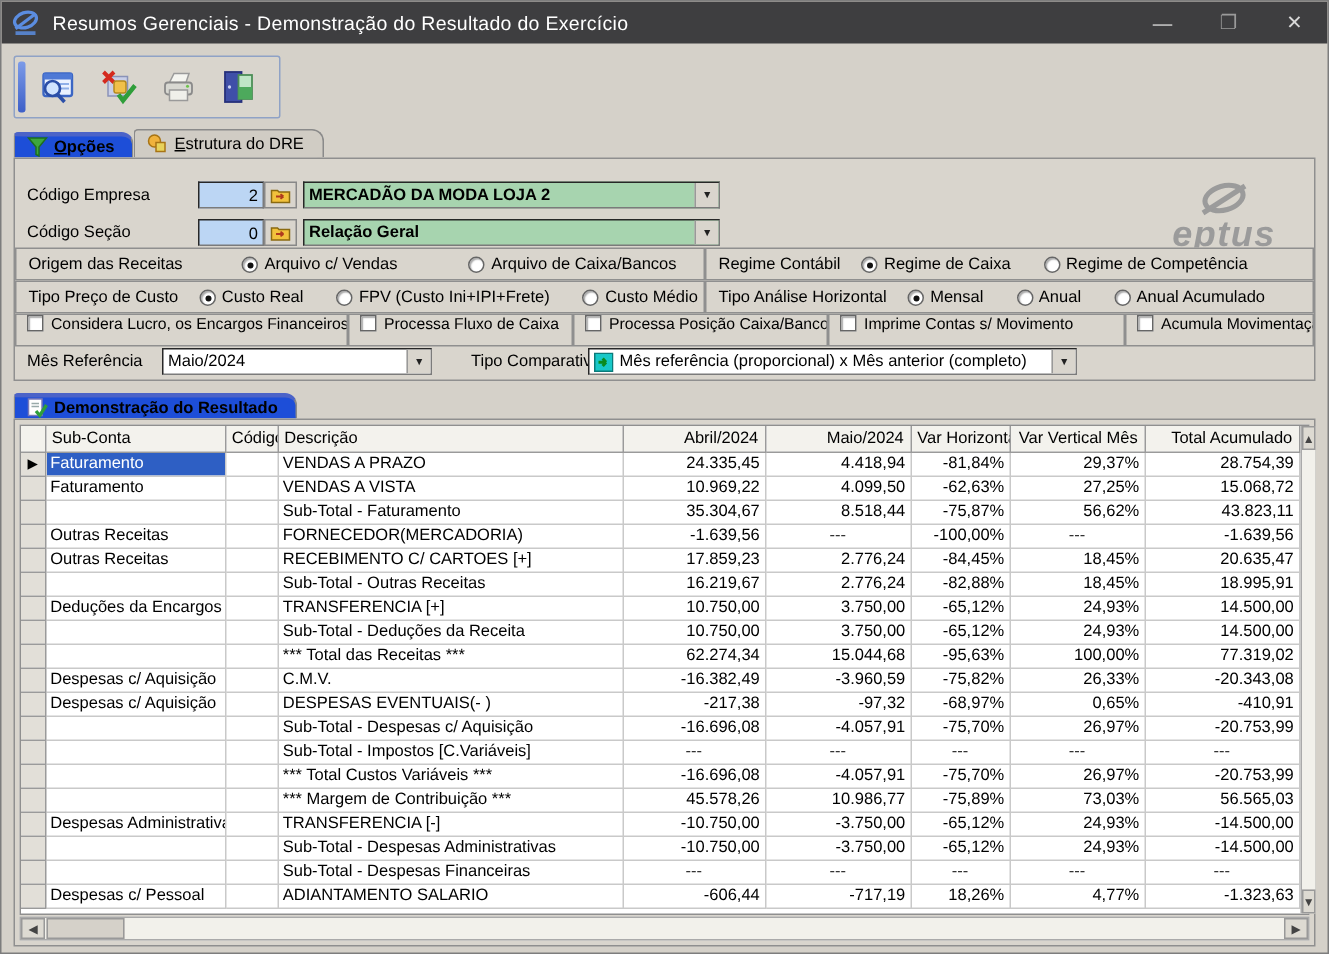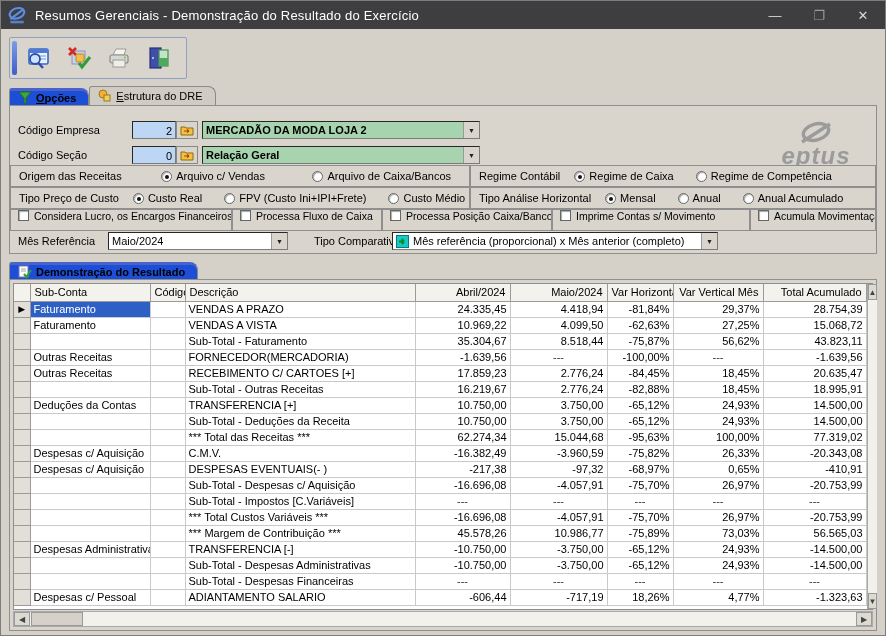--- a/index.html
+++ b/index.html
@@ -379,21 +379,21 @@
               <td class="cod"></td>
               <td>Sub-Total - Outras Receitas</td>
               <td class="num">16.219,67</td>
               <td class="num">2.776,24</td>
               <td class="num">-82,88%</td>
               <td class="num">18,45%</td>
               <td class="num">18.995,91</td>
             </tr>
             <tr>
               <td class="ind"></td>
-              <td>Deduções da Contas</td>
+              <td>Deduções da Encargos</td>
               <td class="cod">70</td>
               <td>TRANSFERENCIA [+]</td>
               <td class="num">10.750,00</td>
               <td class="num">3.750,00</td>
               <td class="num">-65,12%</td>
               <td class="num">24,93%</td>
               <td class="num">14.500,00</td>
             </tr>
             <tr>
               <td class="ind"></td>

